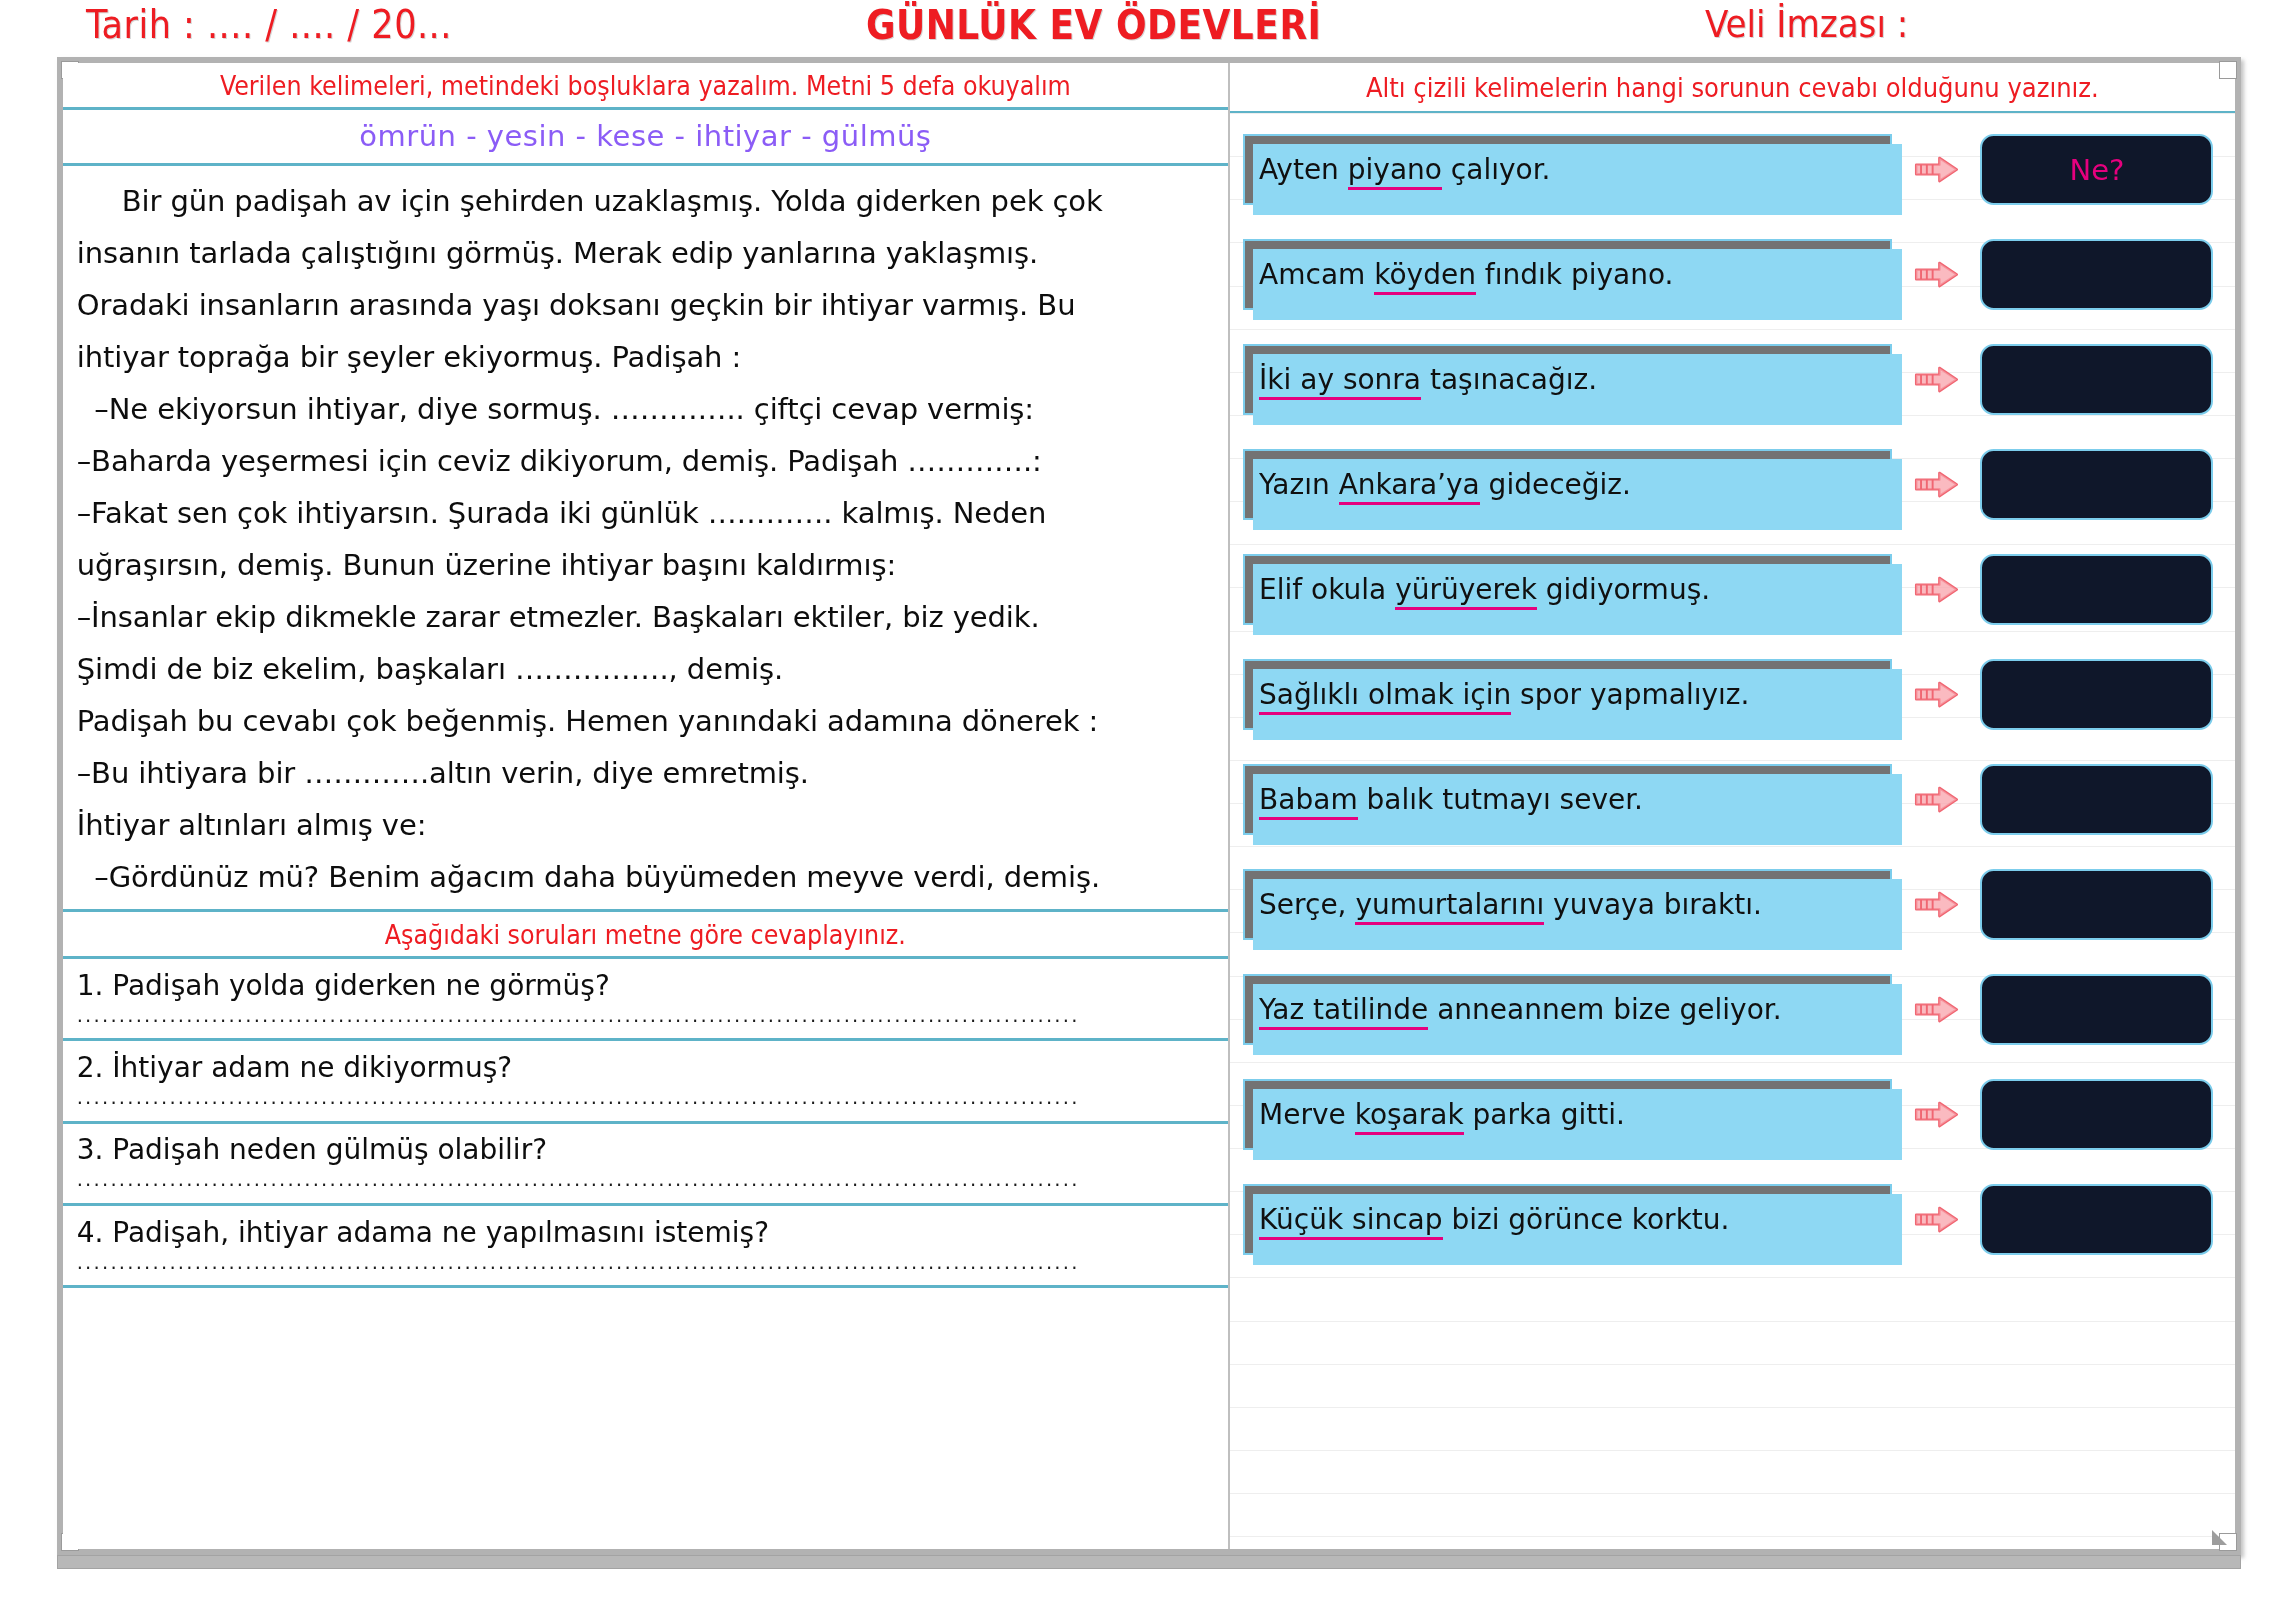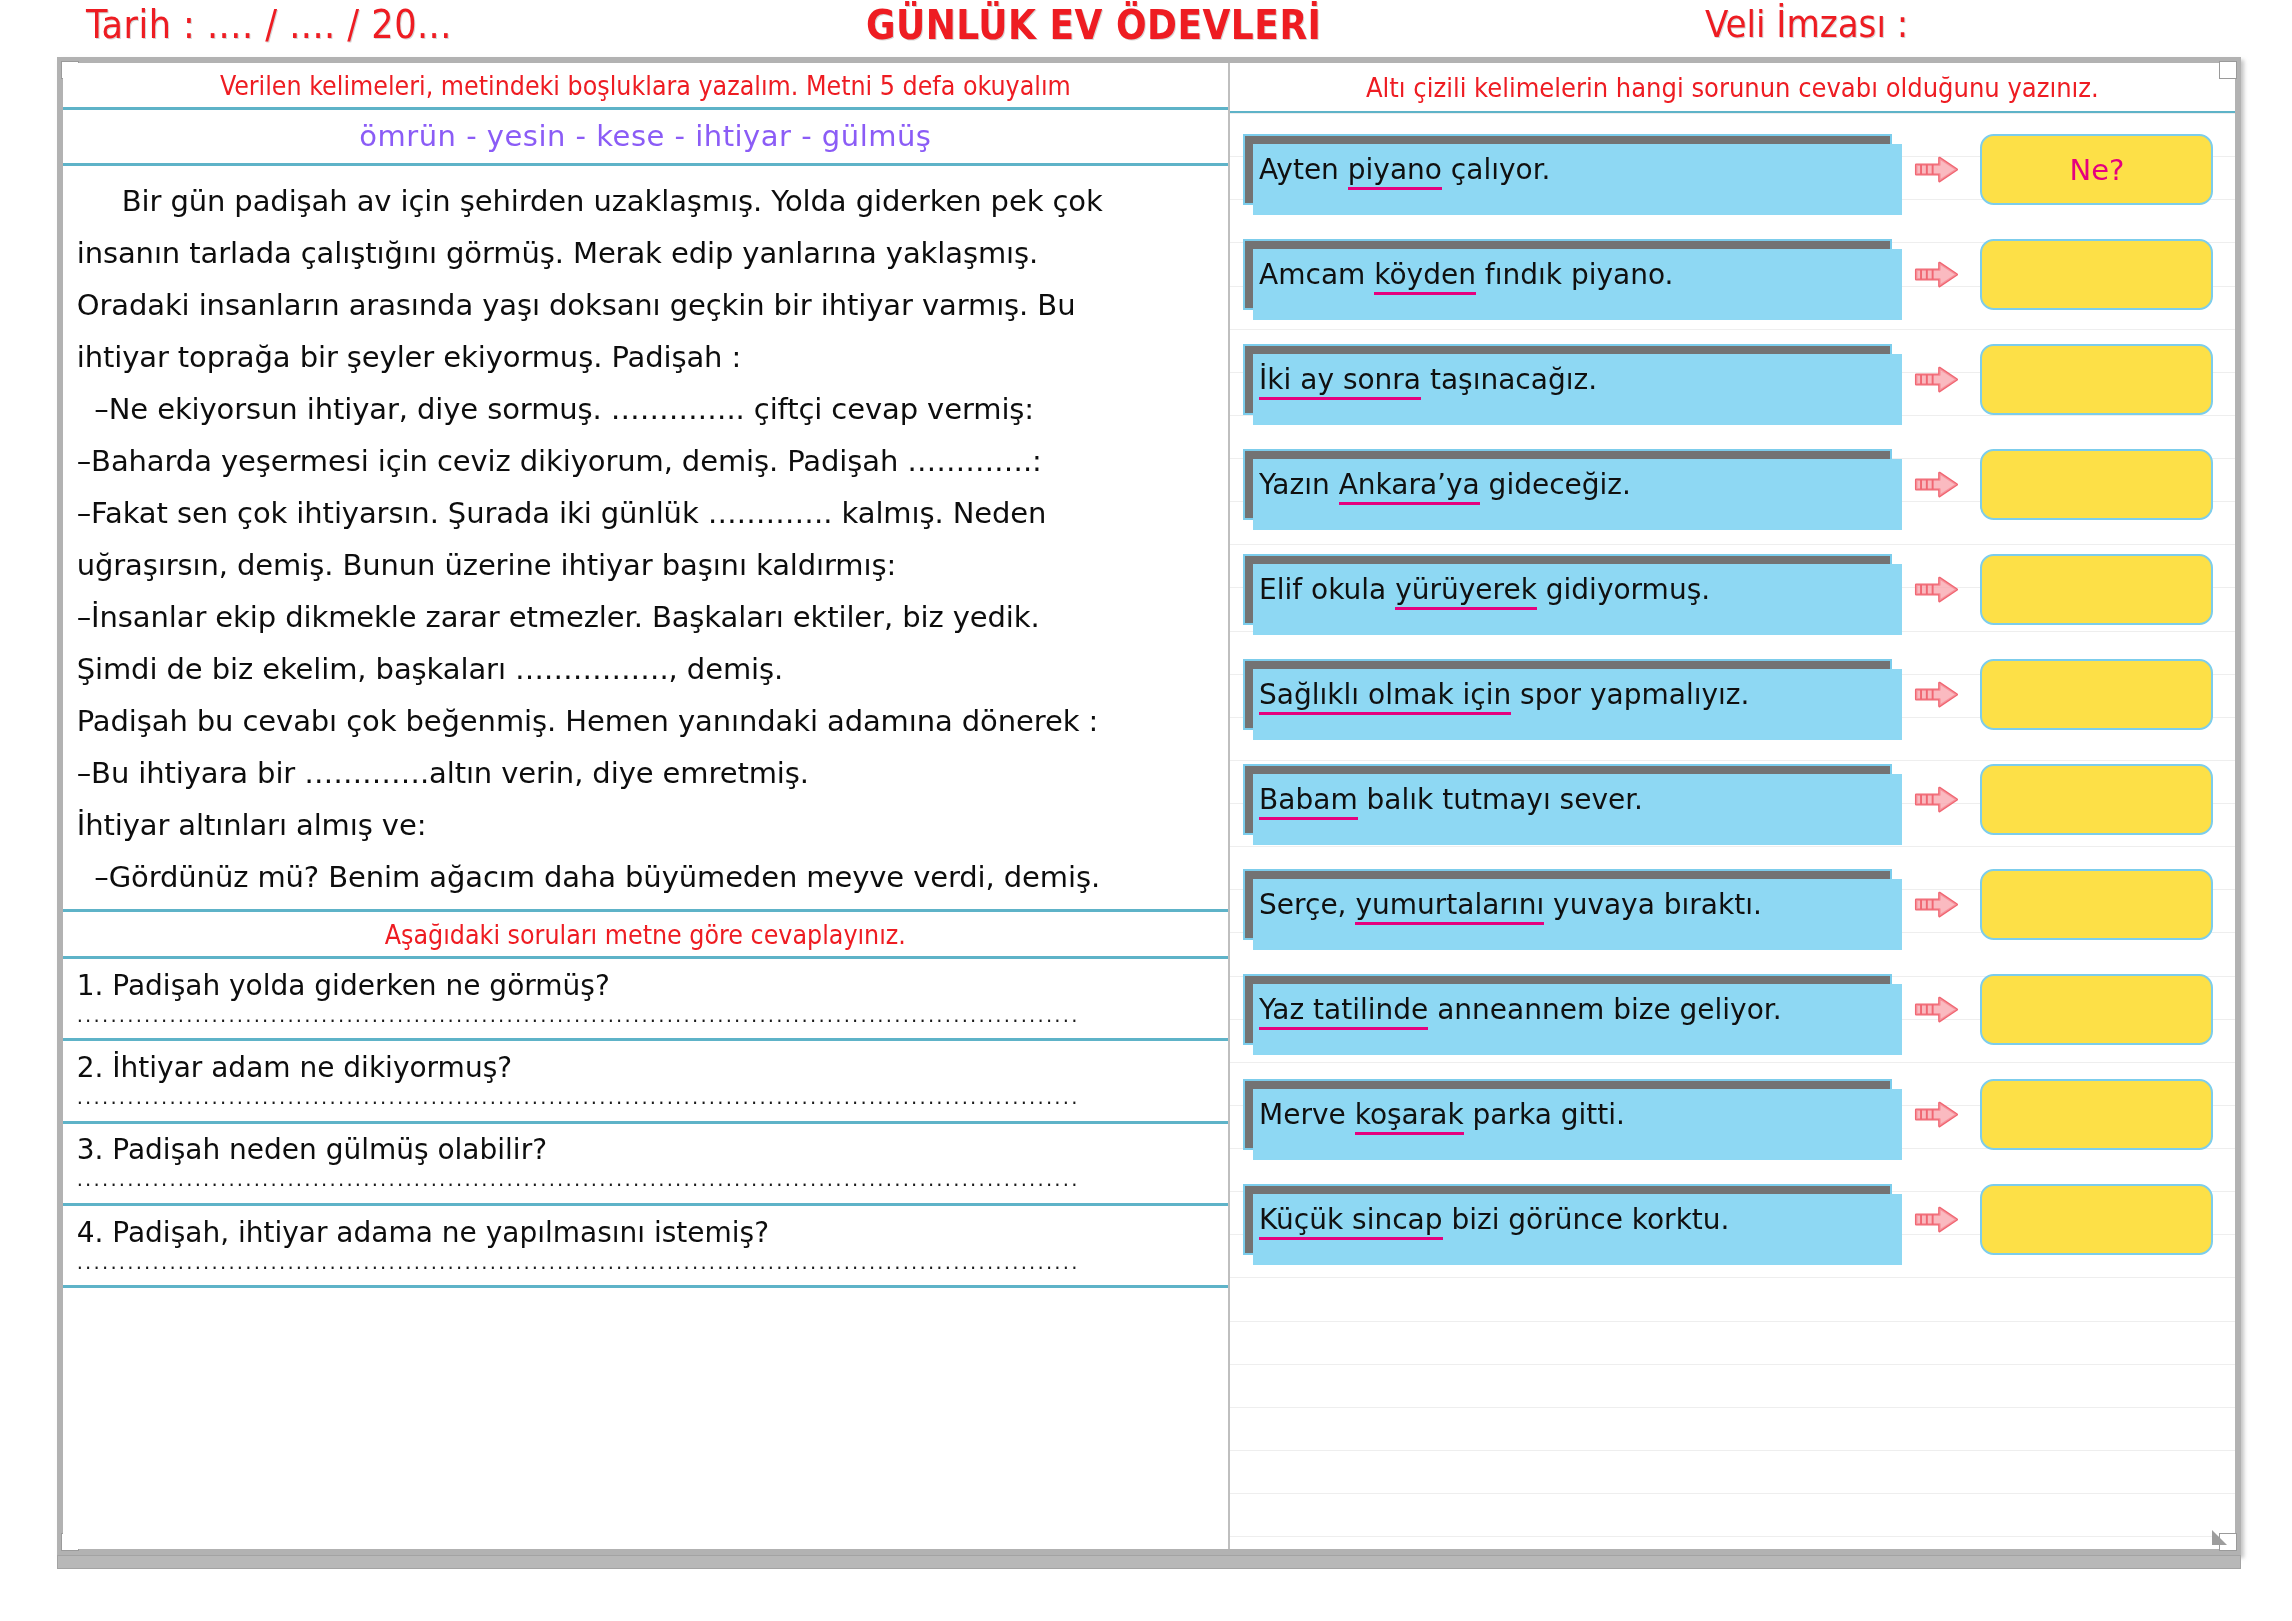--- a/index.html
+++ b/index.html
@@ -217,21 +217,21 @@
     display: flex;
     align-items: center;
     justify-content: center;
     z-index: 2;
   }
   .answer-box {
     width: 233px;
     height: 71px;
     border: 2.5px solid #7ccdec;
     border-radius: 13.7px;
-    background: #fde047;
+    background: #0f172a;
     display: flex;
     align-items: center;
     justify-content: center;
     z-index: 2;
   }
   .answer-text {
     font-family: "DejaVu Sans", sans-serif;
     font-size: 29px;
     color: #e5007e;
   }

